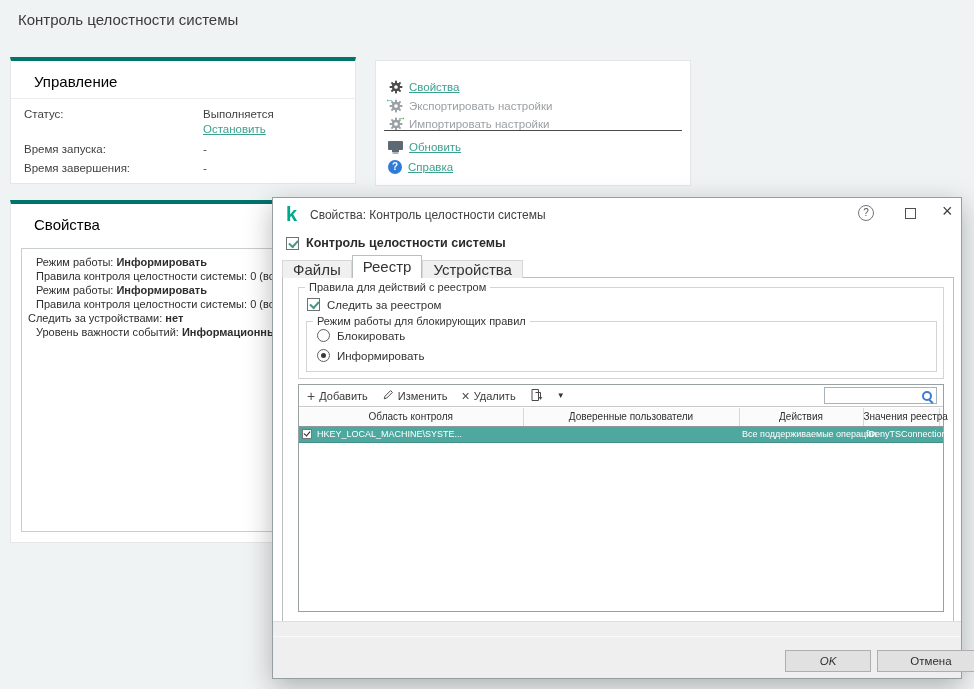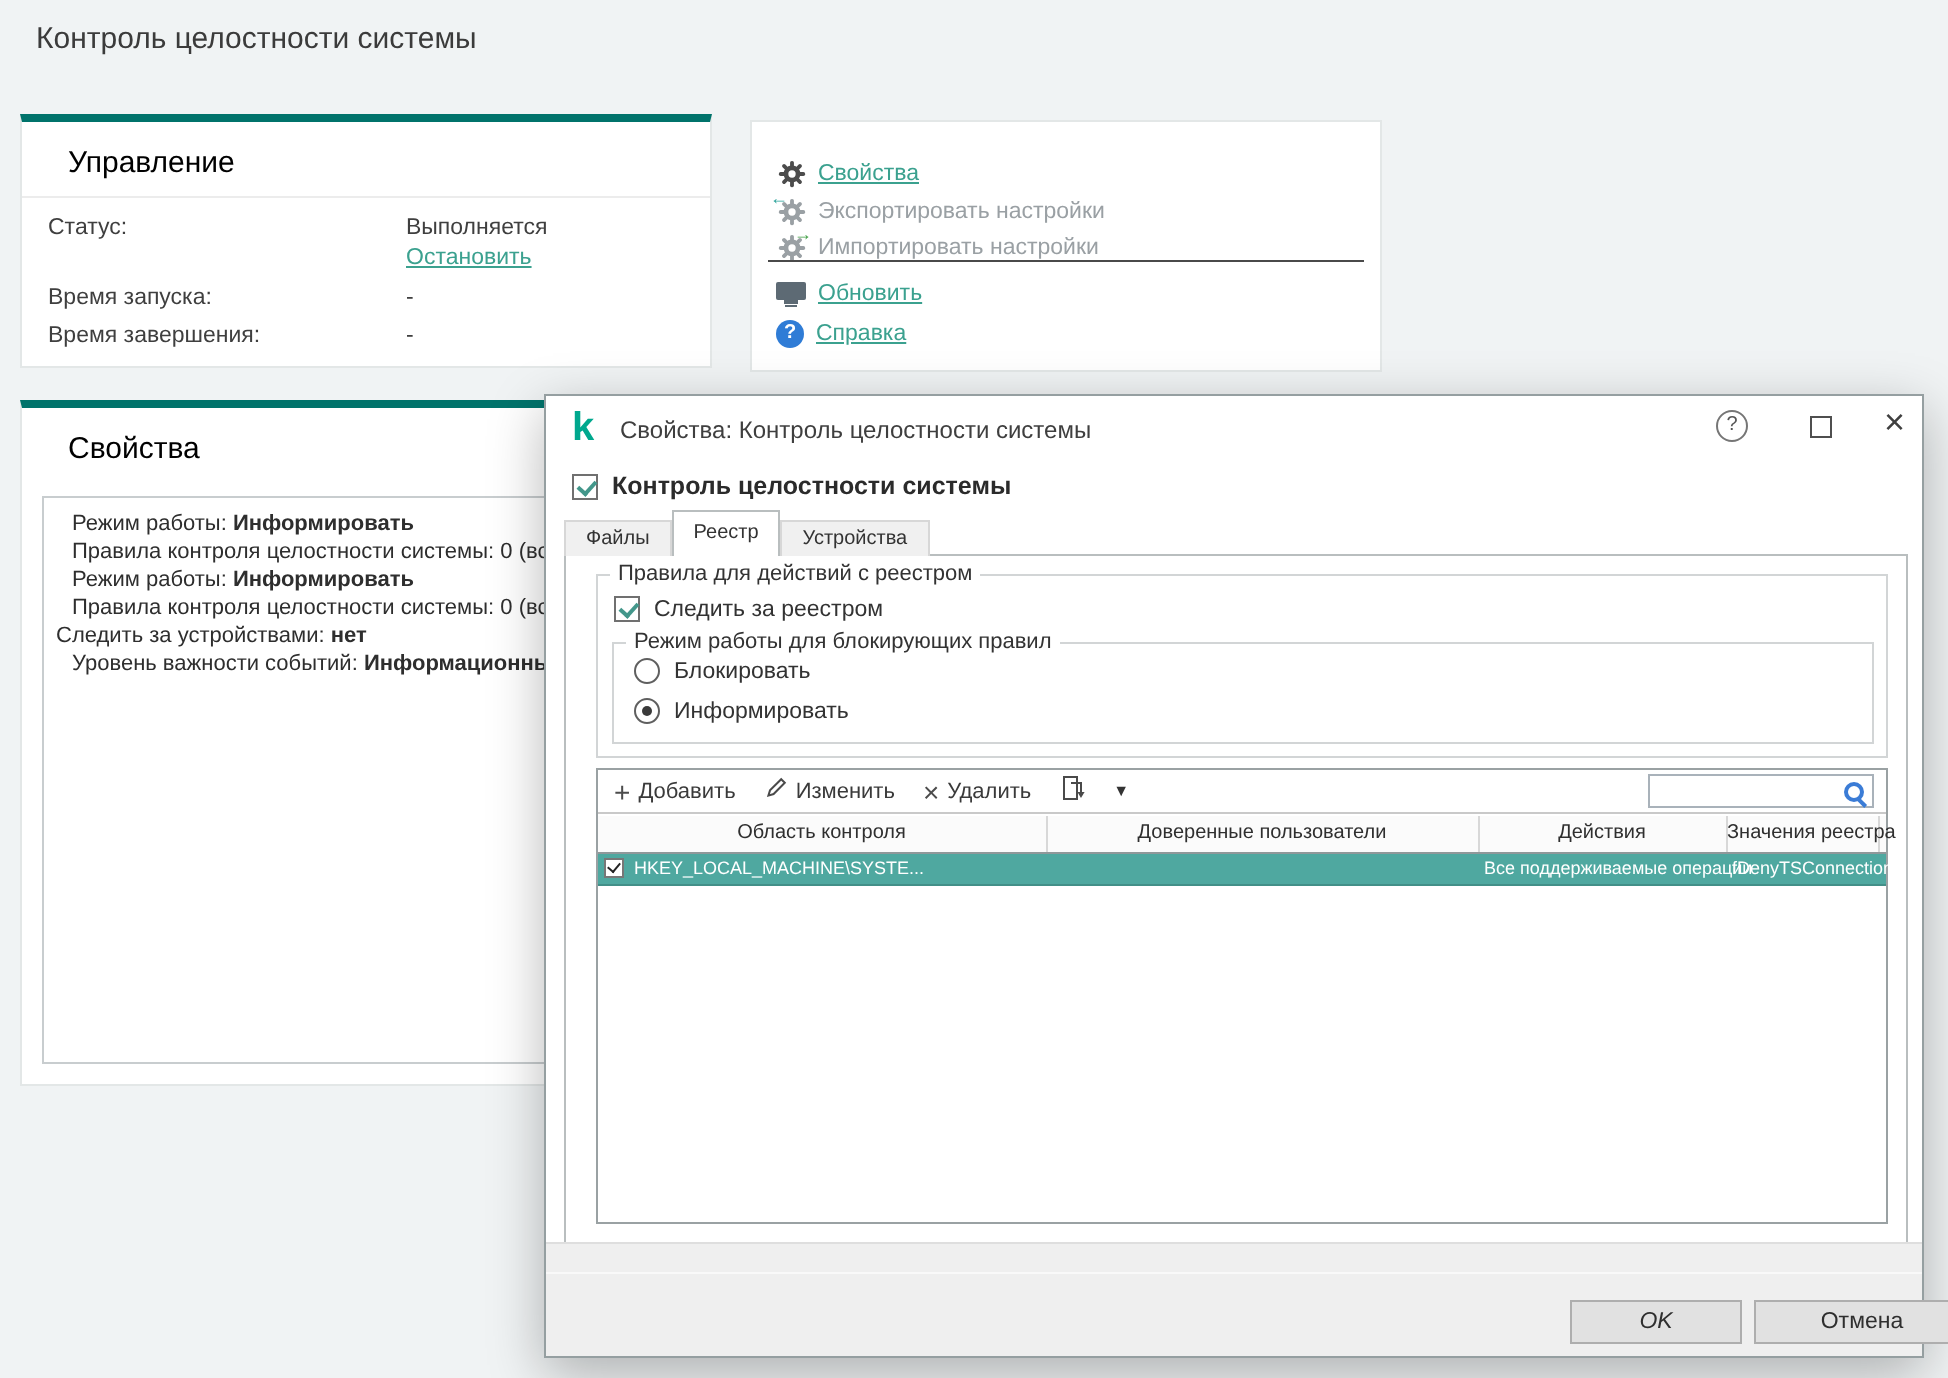--- a/index.html
+++ b/index.html
@@ -52,21 +52,21 @@
   .tb-close { position:absolute; left:669px; top:3px; font-size:18px; color:#3f3f3f; cursor:pointer; }
 
   .cb { width:13px; height:13px; border:1px solid #707070; background:#fff; position:relative; display:inline-block; flex:none; }
   .cb.checked::after { content:""; position:absolute; left:2px; top:2px; width:7px; height:4px;
      border-left:2px solid #43978b; border-bottom:2px solid #43978b; transform:rotate(-48deg); }
   .cbrow { position:absolute; display:flex; gap:7px; align-items:center; }
   #dlg-main-cb { left:13px; top:38px; }
   #dlg-main-cb .lbl { font-size:12.5px; font-weight:bold; color:#2b2b2b; }
 
   .tabs { position:absolute; left:9px; top:57px; height:23px; display:flex; align-items:flex-end; z-index:5; }
-  .tab { height:18px; padding:0 10px; font-size:10px; line-height:18px; background:#f0f0f0;
+  .tab { height:18px; padding:0 10px; font-size:15px; line-height:18px; background:#f0f0f0;
          border:1px solid #d7d7d7; border-bottom:none; color:#333; cursor:pointer; }
   .tab.active { height:23px; line-height:22px; background:#fff; border-color:#b9bebf; }
   .tabpage { position:absolute; left:9px; top:79px; width:672px; height:345px; border:1px solid #b9bebf; background:#fff; }
 
   .fs { position:absolute; border:1px solid #d2d5d6; }
   .fs-legend { position:absolute; top:-7px; left:6px; background:#fff; padding:0 4px; font-size:11px; color:#333; white-space:nowrap; }
   #fs1 { left:15px; top:9px; width:646px; height:92px; }
   #fs1 > .cbrow { left:8px; top:10px; font-size:11.5px; }
   #fs1 .lbl, .radio-row .lbl { font-size:11.5px; color:#333; }
   #fs2 { left:7px; top:33px; width:631px; height:51px; }

